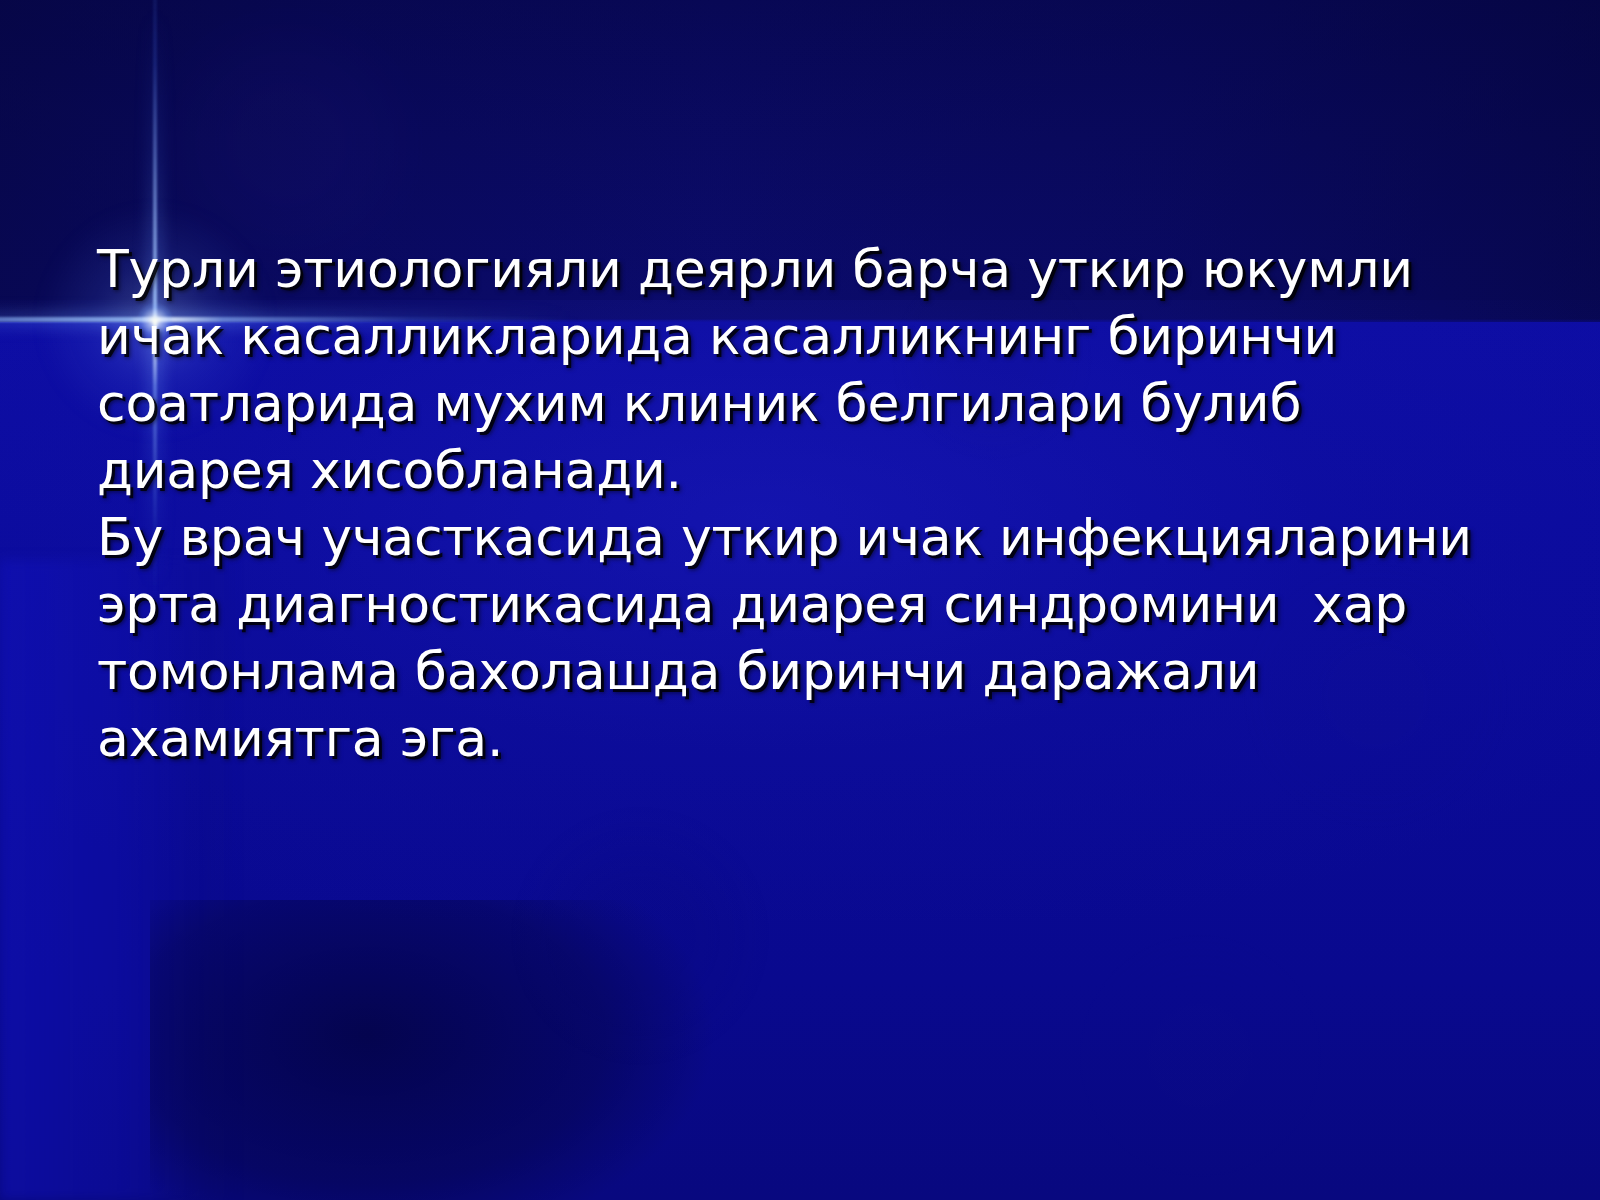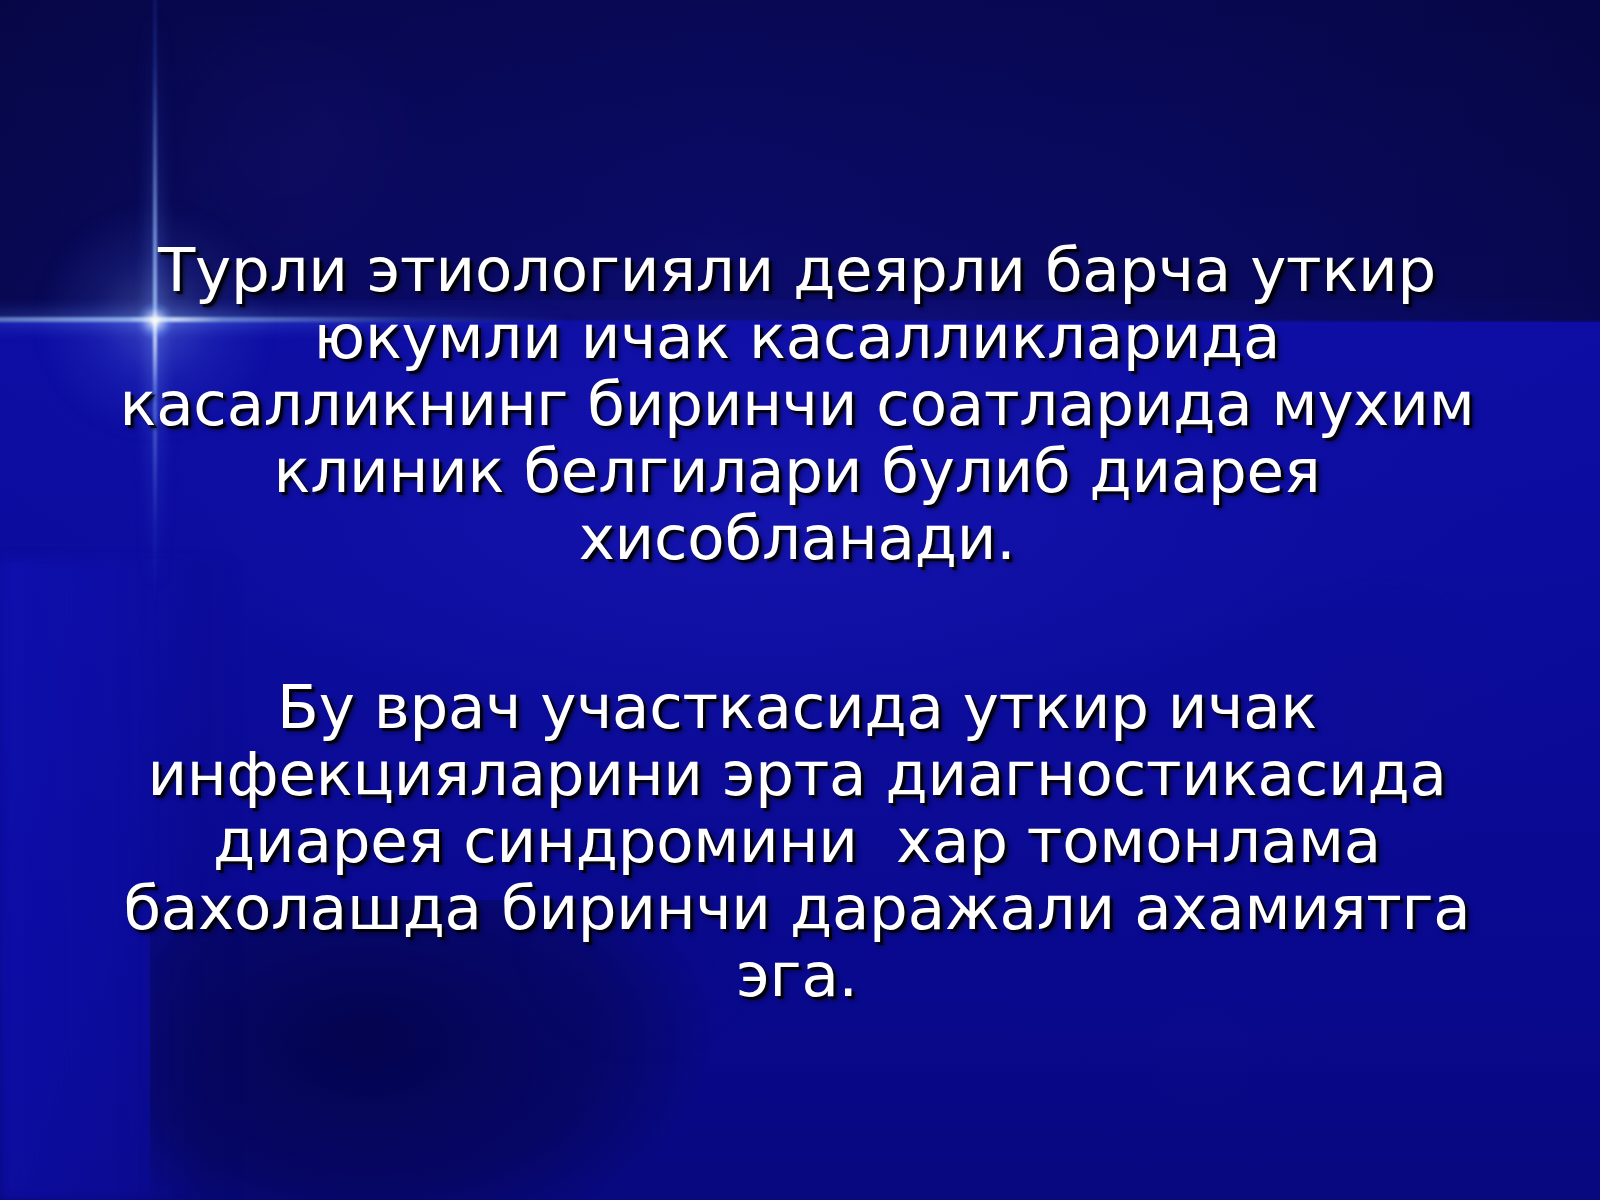--- a/index.html
+++ b/index.html
@@ -177,30 +177,29 @@
 
   
   .content {
     position: absolute;
     left: 97px;
     top: 236px;
     width: 1400px;
   }
   .para {
     color: #ffffff;
-    font-size: 61px;
+    font-size: 52px;
     line-height: 67px;
     letter-spacing: -0.2px;
     white-space: pre-wrap;
     text-shadow:
       3px 3px 0 rgba(0,0,0,0.80),
       4px 4px 4px rgba(0,0,0,0.55);
-    text-align: center;
-  }
-  .para + .para { margin-top: 102px; }
+  }
+  .para + .para { }
 </style>
 </head>
 <body>
 
 <div id="slide">
 
   <div class="bg-base"></div>
   <div class="bg-top-shade"></div>
   <div class="bg-sheen"></div>
   <div class="bg-left-column"></div>

